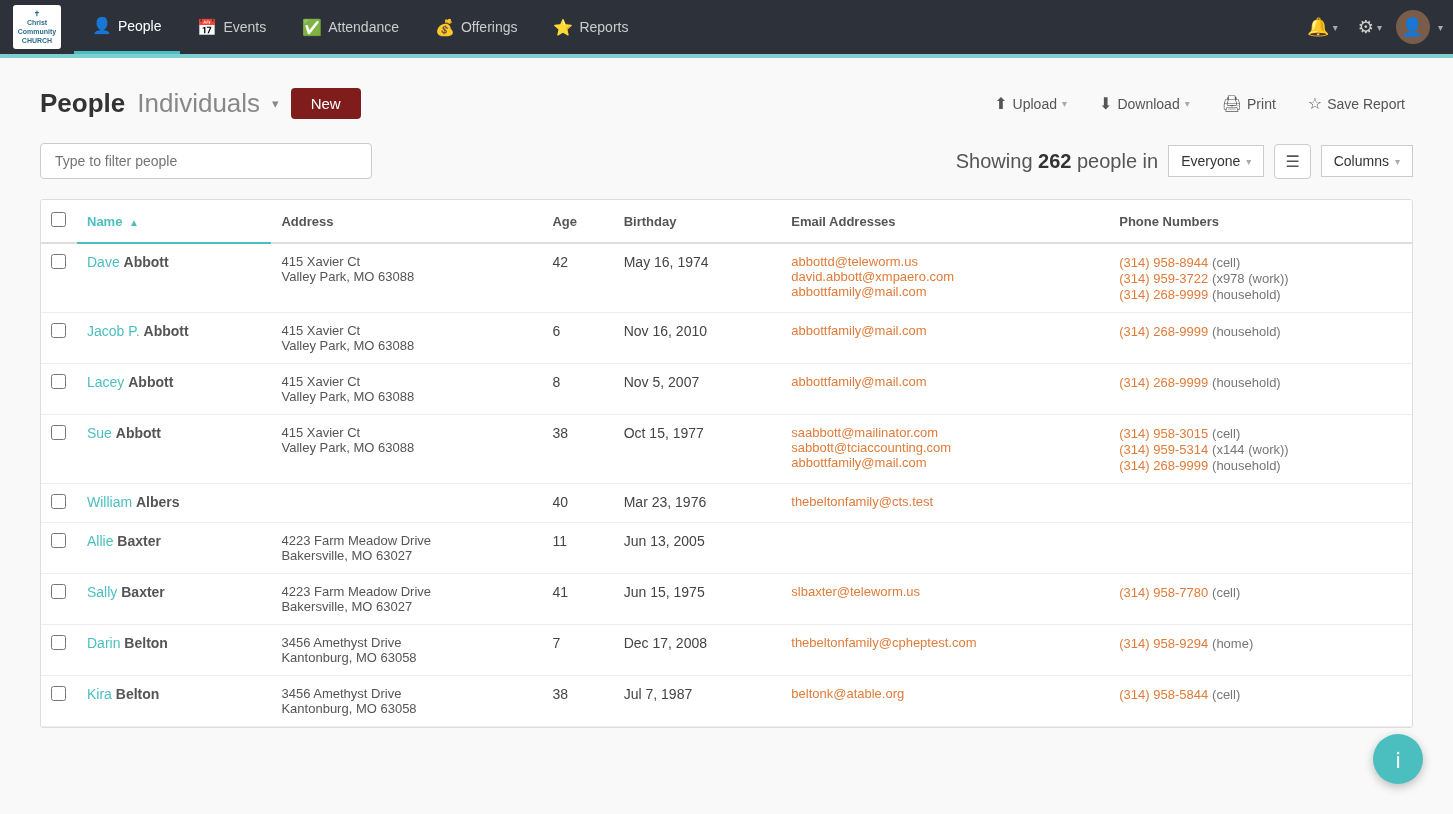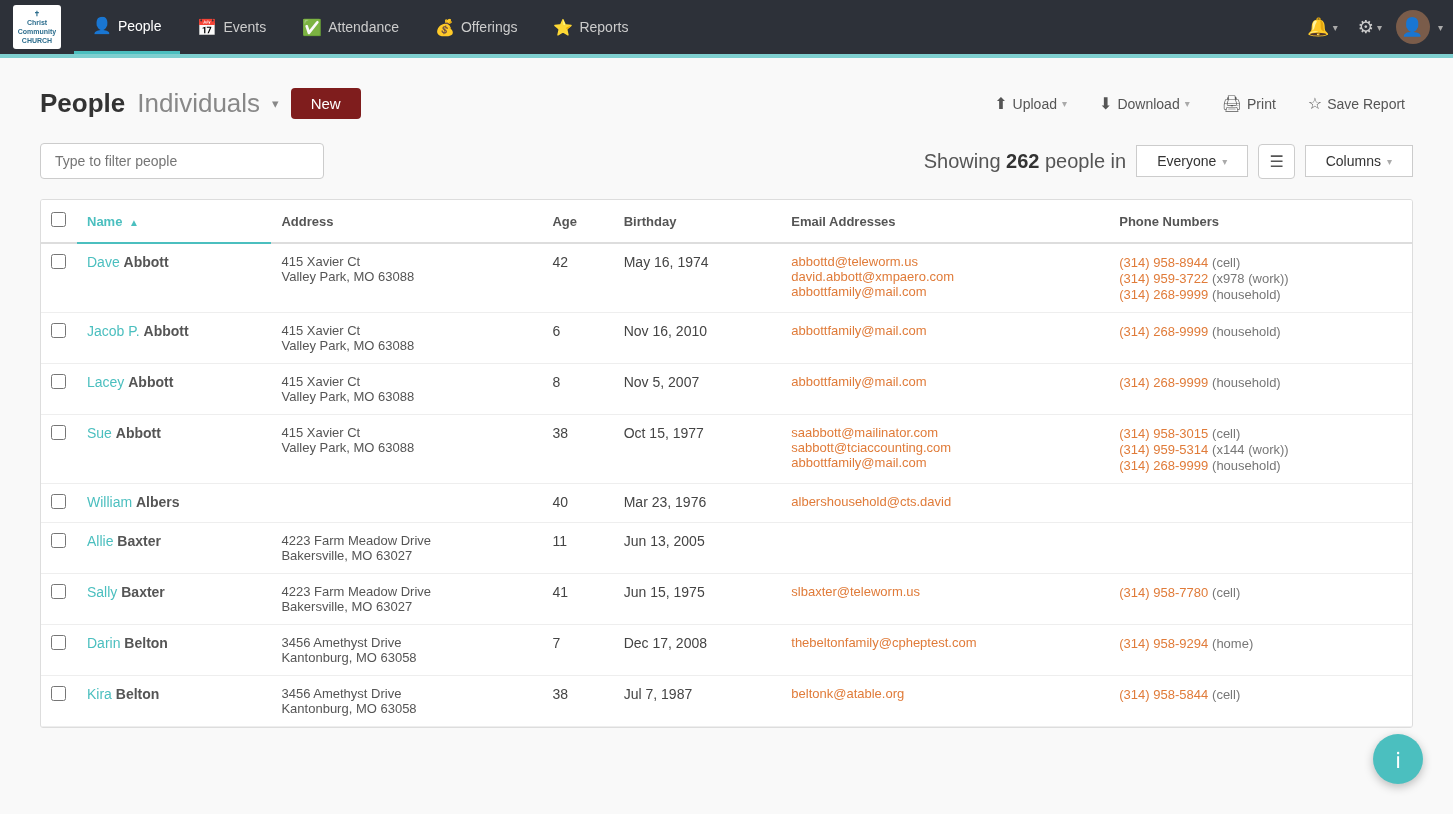--- a/index.html
+++ b/index.html
@@ -166,40 +166,40 @@
       display: flex;
       align-items: center;
       justify-content: space-between;
       margin-bottom: 20px;
     }
     .filter-input {
       border: 1px solid #ccc;
       border-radius: 4px;
       padding: 9px 14px;
       font-size: 14px;
-      width: 284px;
+      width: 332px;
       color: #666;
       background: #fff;
     }
 
     .filter-right {
       display: flex;
       align-items: center;
       gap: 10px;
       font-size: 14px;
       color: #555;
     }
     .showing-text { font-size: 20px; color: #555; }
     .showing-text strong { color: #333; font-weight: 600; }
 
     .dropdown-btn {
       border: 1px solid #ccc;
       border-radius: 0;
       background: #fff;
-      padding: 7px 20px;
+      padding: 7px 12px;
       cursor: pointer;
       display: flex;
       align-items: center;
       gap: 6px;
       font-size: 14px;
       color: #333;
     }
 
     .icon-btn {
       border: 1px solid #ccc;
@@ -502,21 +502,21 @@
               <span class="phone-row"><a class="phone-link">(314) 268-9999</a> <span class="phone-type">(household)</span></span>
             </td>
           </tr>
           <tr>
             <td class="td-checkbox"><input type="checkbox" style=""></td>
             <td><a class="person-link">William <span class="person-last">Albers</span></a></td>
             <td></td>
             <td>40</td>
             <td>Mar 23, 1976</td>
             <td>
-              <a class="email-link">albershousehold@cts.david</a>
+              <a class="email-link">thebeltonfamily@cts.test</a>
             </td>
             <td></td>
           </tr>
           <tr>
             <td class="td-checkbox"><input type="checkbox" style=""></td>
             <td><a class="person-link">Allie <span class="person-last">Baxter</span></a></td>
             <td>
               <span class="address-line">4223 Farm Meadow Drive</span>
               <span class="address-line">Bakersville, MO  63027</span>
             </td>

